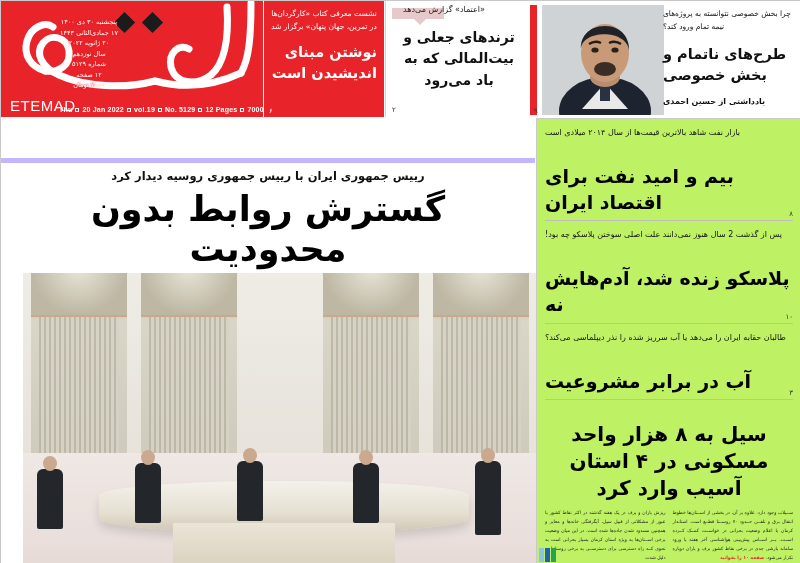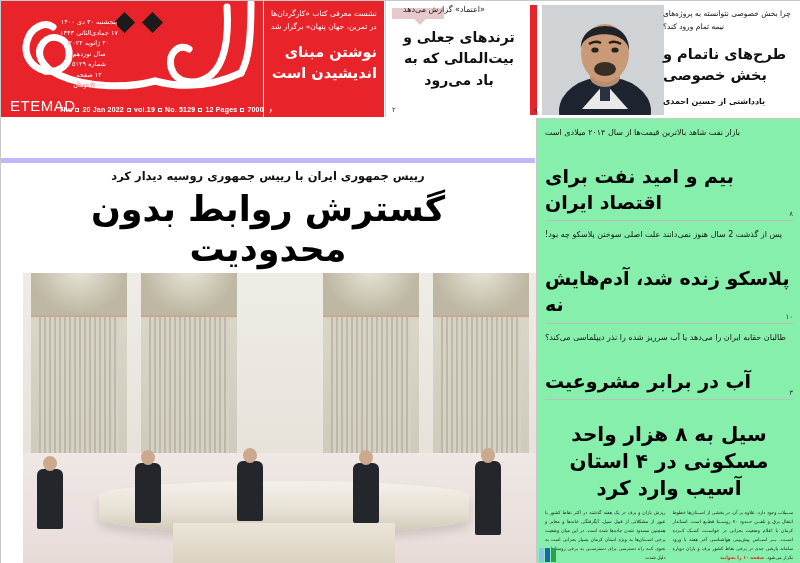--- a/index.html
+++ b/index.html
@@ -71,21 +71,21 @@
   .teaser-red {
     position: absolute; left: 263px; top: 0;
     width: 120px; height: 116px;
     background: #e8242a;
     color: #ffffff;
     padding: 6px 7px 4px 7px;
     direction: rtl;
   }
   .teaser-red .kicker {
     font-size: 7.5px; line-height: 1.75;
-    text-align: left;
+    text-align: center;
     font-weight: normal;
   }
   .teaser-red .title {
     margin-top: 9px;
     font-size: 14.5px; font-weight: bold;
     line-height: 1.4;
     text-align: right;
   }
   .teaser-red .pageno {
     position: absolute; left: 5px; bottom: 2px;
@@ -286,21 +286,21 @@
     flex: 1;
     font-size: 4.6px; line-height: 1.9;
     color: #1c1c1c; text-align: justify;
   }
   .readmore { color: #e8242a; font-weight: bold; }
 
   
   .sidebar {
     position: absolute; left: 535px; top: 117px;
     width: 265px; height: 446px;
-    background: #86efac;
+    background: #bef264;
     border-top: 1px solid #c9c9c9;
     border-left: 1px solid #c9c9c9;
     direction: rtl;
     padding: 0 8px;
   }
   .side-item { position: relative; padding: 7px 0 5px 0; }
   .side-item + .side-item { border-top: 1px solid #bdbdbd; }
   .side-item .kicker {
     font-size: 8px; line-height: 1.75; color: #111;
     text-align: left;

